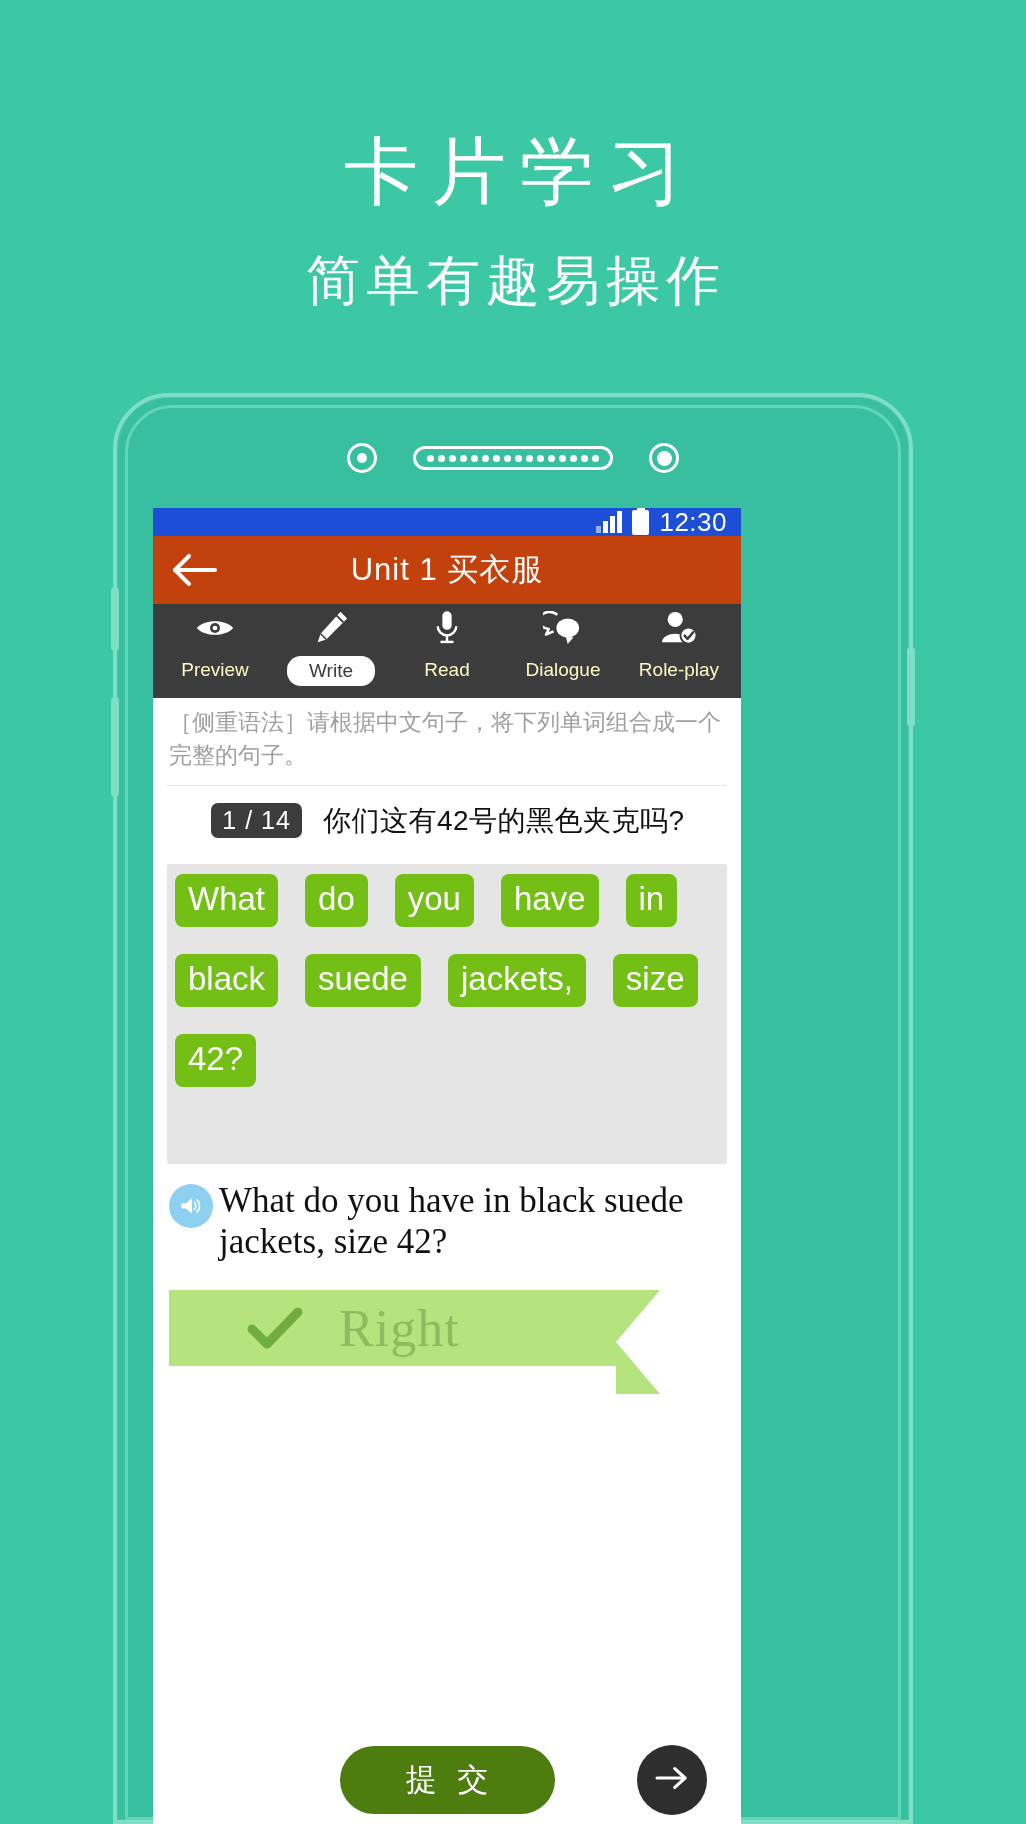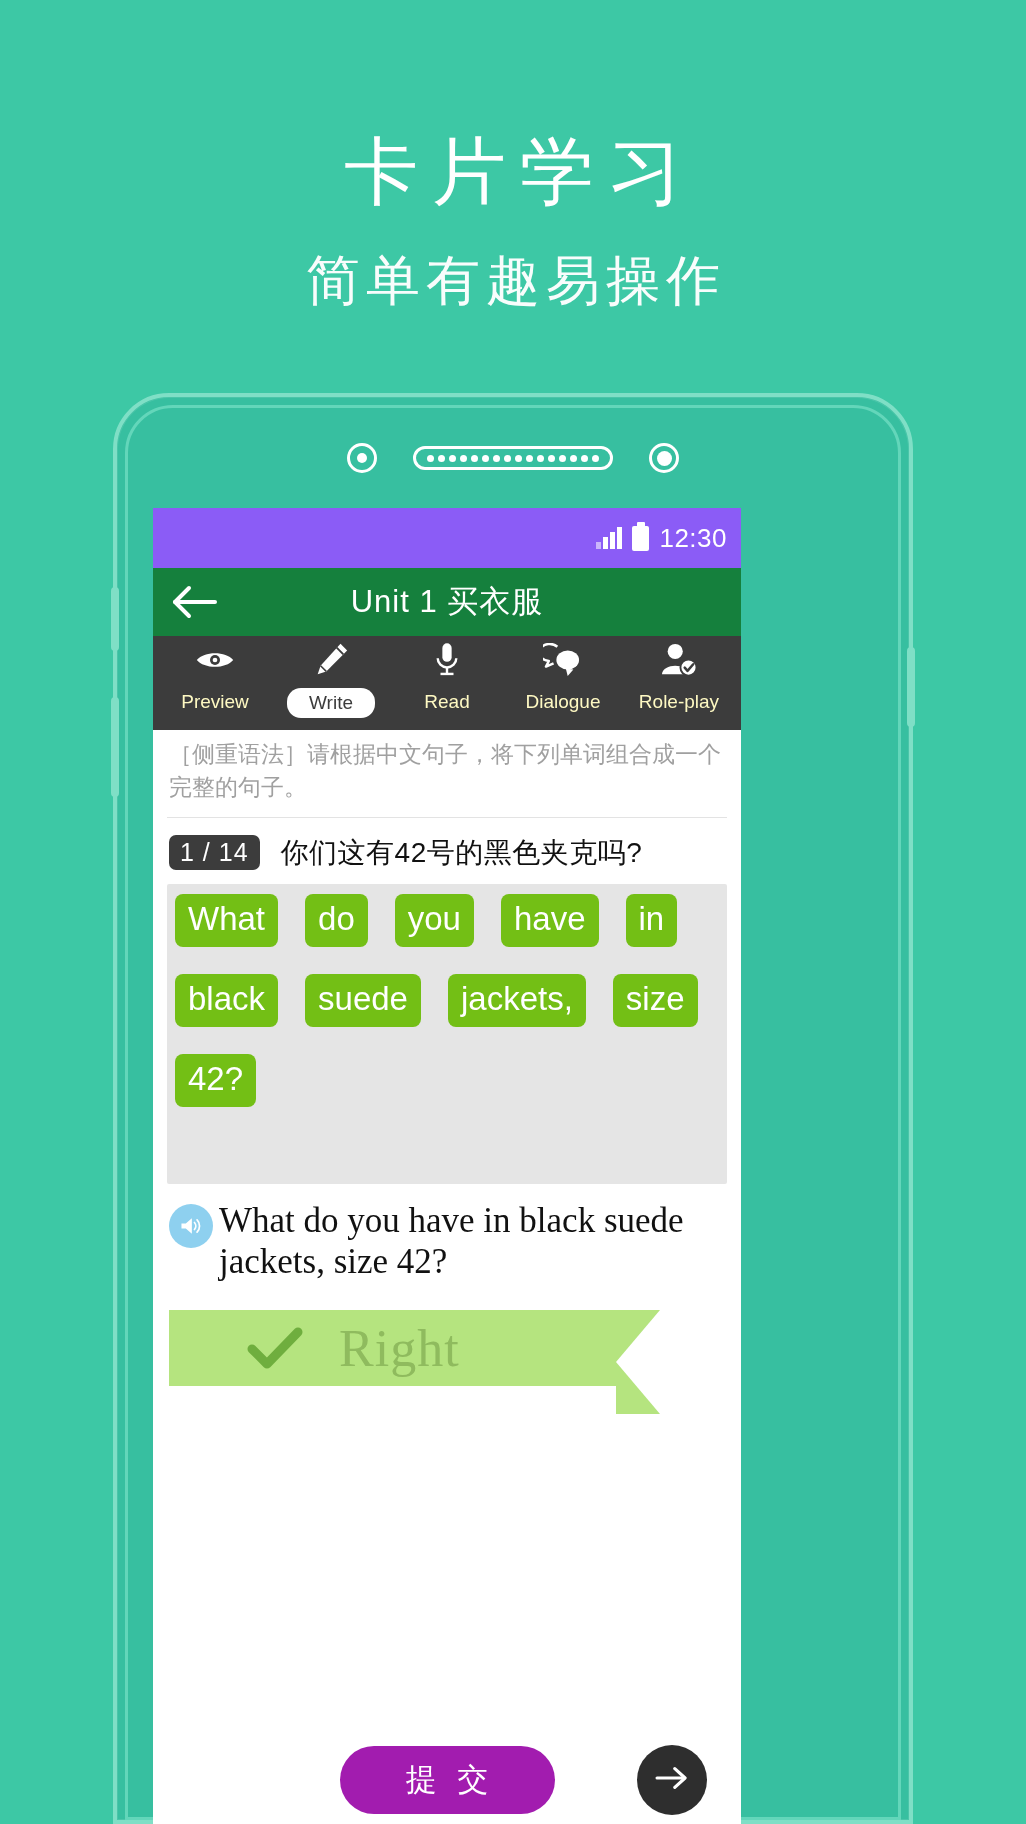--- a/index.html
+++ b/index.html
@@ -90,22 +90,22 @@
     left:36px;
     top:111px;
     width:588px;
     height:1320px;
     background:#ffffff;
     overflow:hidden;
   }
 
   
   .statusbar {
-    height:60px;
-    background:#8b5cf6;
+    height:28px;
+    background:#1d4ed8;
     display:flex;
     align-items:center;
     justify-content:flex-end;
     padding-right:14px;
     gap:10px;
   }
   .sig { display:flex; align-items:flex-end; gap:2px; height:22px; }
   .sig i { width:5px; background:#ffffff; display:block; }
   .sig i:nth-child(1){ height:7px; opacity:.55; }
   .sig i:nth-child(2){ height:12px; }
@@ -116,21 +116,21 @@
   }
   .batt:before {
     content:""; position:absolute; top:-4px; left:4.5px;
     width:8px; height:4px; background:#ffffff; border-radius:1px 1px 0 0;
   }
   .clock { color:#ffffff; font-size:26px; letter-spacing:.5px; }
 
   
   .titlebar {
     height:68px;
-    background:#15803d;
+    background:#c2410c;
     display:flex;
     align-items:center;
     position:relative;
     justify-content:flex-end;
   }
   .back-arrow {
     position:absolute; left:18px; top:50%; transform:translateY(-50%);
     width:46px; height:34px;
   }
   .titlebar .title {
@@ -172,21 +172,22 @@
     font-size:23px;
     line-height:1.45;
     padding:8px 14px 12px 16px;
   }
   .divider { height:1px; background:#e3e3e3; margin:0 14px; }
 
   .qrow {
     display:flex;
     align-items:center;
     gap:21px;
-    padding:16px 14px 12px 16px;
+    padding:16px 14px 24px 16px;
+    justify-content:center;
   }
   .qbadge {
     background:#3c3c3c;
     color:#ffffff;
     font-size:25px;
     border-radius:7px;
     padding:3px 11px;
     white-space:nowrap;
     letter-spacing:1px;
   }
@@ -265,21 +266,21 @@
     position:absolute;
     left:0; right:0; bottom:0;
     height:96px;
     background:#ffffff;
     display:flex;
     align-items:center;
     justify-content:center;
     gap:0;
   }
   .submit-btn {
-    background:#a21caf;
+    background:#4d7c0f;
     color:#ffffff;
     font-size:31px;
     letter-spacing:6px;
     text-indent:6px;
     border-radius:36px;
     width:215px;
     height:68px;
     display:flex; align-items:center; justify-content:center;
   }
   .next-btn {

